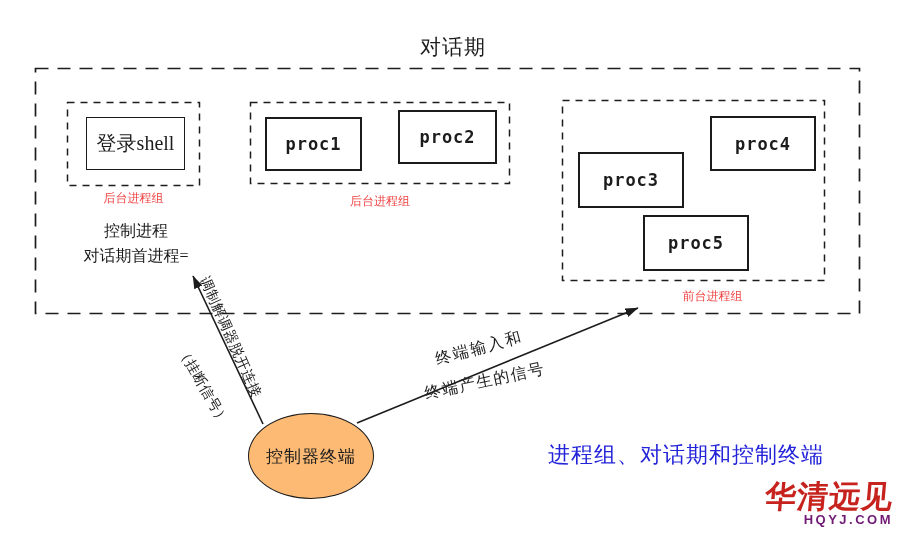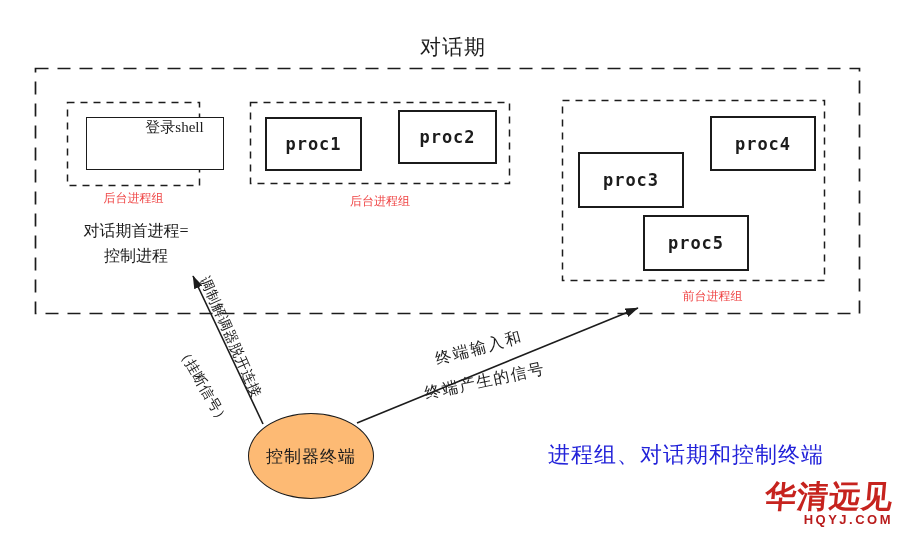--- a/index.html
+++ b/index.html
@@ -13,23 +13,22 @@
   .lbl { position:absolute; text-align:center; font-size:12px; color:#ef4444; }
 
   .procbox {
     position:absolute; border:2px solid #1b1b1b; background:#fff;
     display:flex; align-items:center; justify-content:center;
     font-family:"DejaVu Sans Mono","Liberation Mono",monospace;
     font-weight:bold; font-size:17px; letter-spacing:1px;
   }
   .shellbox {
     position:absolute; border:1.6px solid #1b1b1b; background:#fff;
-    display:flex; align-items:flex-start; justify-content:center;
-    font-size:15px;
-    padding-left:39px;
+    display:flex; align-items:center; justify-content:center;
+    font-size:20px;
   }
   .ellipse {
     position:absolute; left:248px; top:413px; width:124px; height:84px;
     border:1.7px solid #1c1c1c; border-radius:50%; background:#fdba74;
     display:flex; align-items:center; justify-content:center;
     font-size:17px; letter-spacing:1px;
   }
   .rot { position:absolute; white-space:nowrap; transform-origin:0 0; font-size:14px; color:#1c1c1c; }
   #hangup1 { left:212px; top:274px; transform:rotate(66deg); letter-spacing:0.5px; }
   #hangup2 { left:189px; top:344px; transform:rotate(60deg); letter-spacing:0.5px; }
@@ -40,21 +39,21 @@
   .notes { position:absolute; left:58px; top:218px; width:156px; text-align:center; font-size:16px; line-height:25px; }
 
   .caption {
     position:absolute; left:548px; top:440px; font-size:22px; letter-spacing:1px;
     color:#2323d9; font-family:"Liberation Sans","DejaVu Sans",sans-serif;
   }
   .logo { position:absolute; right:10px; top:481px; text-align:right;
           font-family:"Liberation Sans","DejaVu Sans",sans-serif; }
   .logo-cn { font-size:31px; font-weight:bold; color:#c6231e; line-height:32px;
              transform:skewX(-5deg); letter-spacing:1px; }
-  .logo-domain { font-size:13px; font-weight:bold; color:#b91c1c; letter-spacing:2.5px; line-height:14px; }
+  .logo-domain { font-size:13px; font-weight:bold; color:#701a75; letter-spacing:2.5px; line-height:14px; }
 </style>
 </head>
 <body>
 
 <div class="canvas">
 
   <svg class="wires">
     <defs>
       <marker id="ah" markerUnits="userSpaceOnUse" markerWidth="14" markerHeight="10" refX="12.5" refY="4.5" orient="auto">
         <path d="M0,0 L13,4.5 L0,9 z" fill="#1c1c1c"></path>
@@ -74,22 +73,22 @@
     <line x1="357" y1="423" x2="638" y2="308" stroke="#1c1c1c" stroke-width="1.6" marker-end="url(#ah)"></line>
   </svg>
 
   <div class="session-title">对话期</div>
 
   <div class="shellbox" style="left:86px; top:117px; width:97px; height:51px;">
     <span>登录shell</span>
   </div>
   <div class="lbl" style="left:67px; top:190px; width:133px;">后台进程组</div>
   <div class="notes">
+    <div>控制进程</div>
     <div>对话期首进程=</div>
-    <div>控制进程</div>
   </div>
 
   <div class="procbox" style="left:265px; top:117px; width:93px; height:50px;align-items:center;">
     <span>proc1</span>
   </div>
   <div class="procbox" style="left:398px; top:110px; width:95px; height:50px;">
     <span>proc2</span>
   </div>
   <div class="lbl" style="left:250px; top:193px; width:260px;">后台进程组</div>
 

